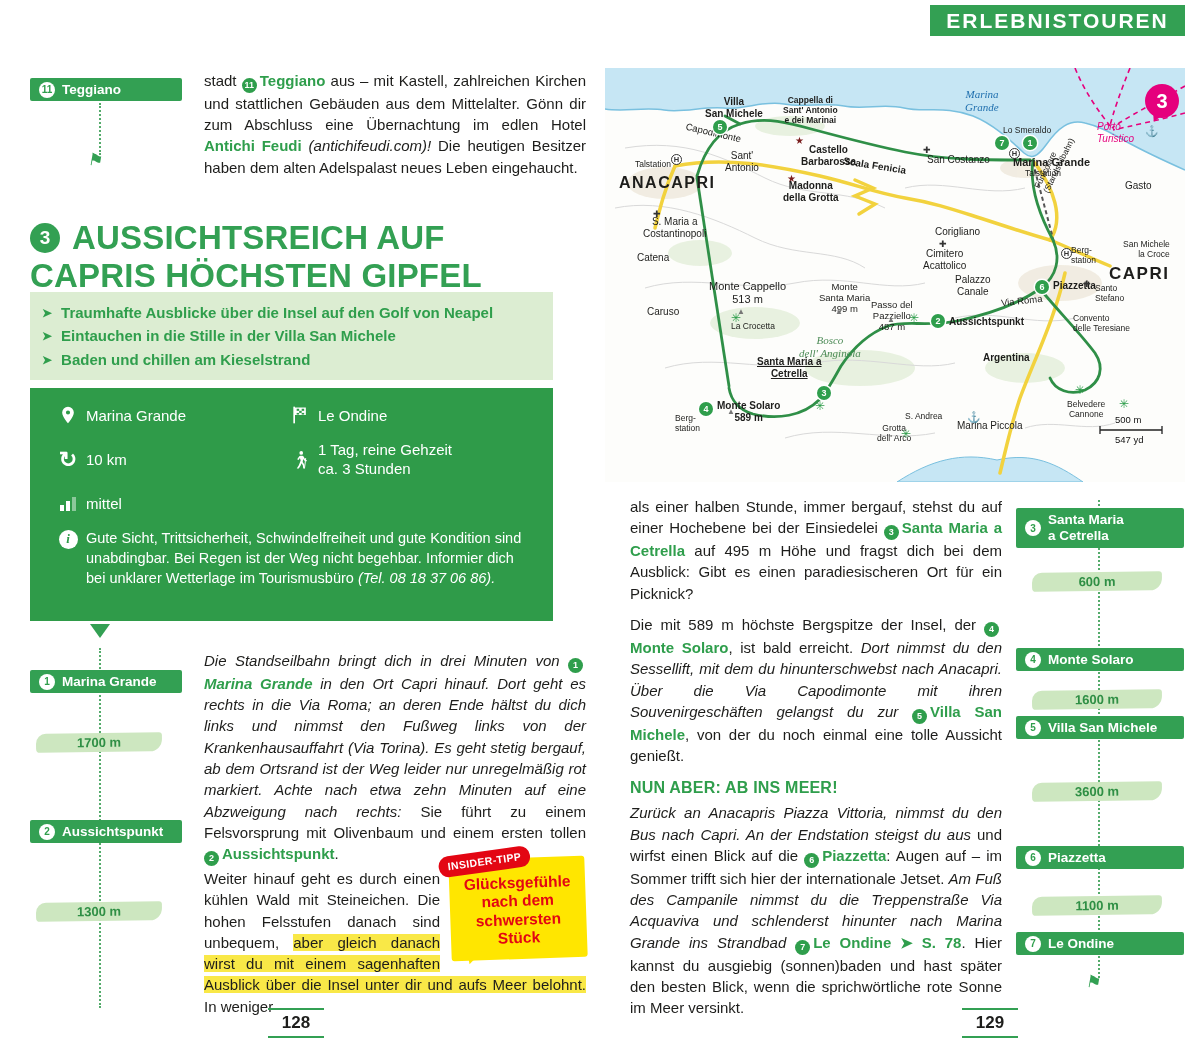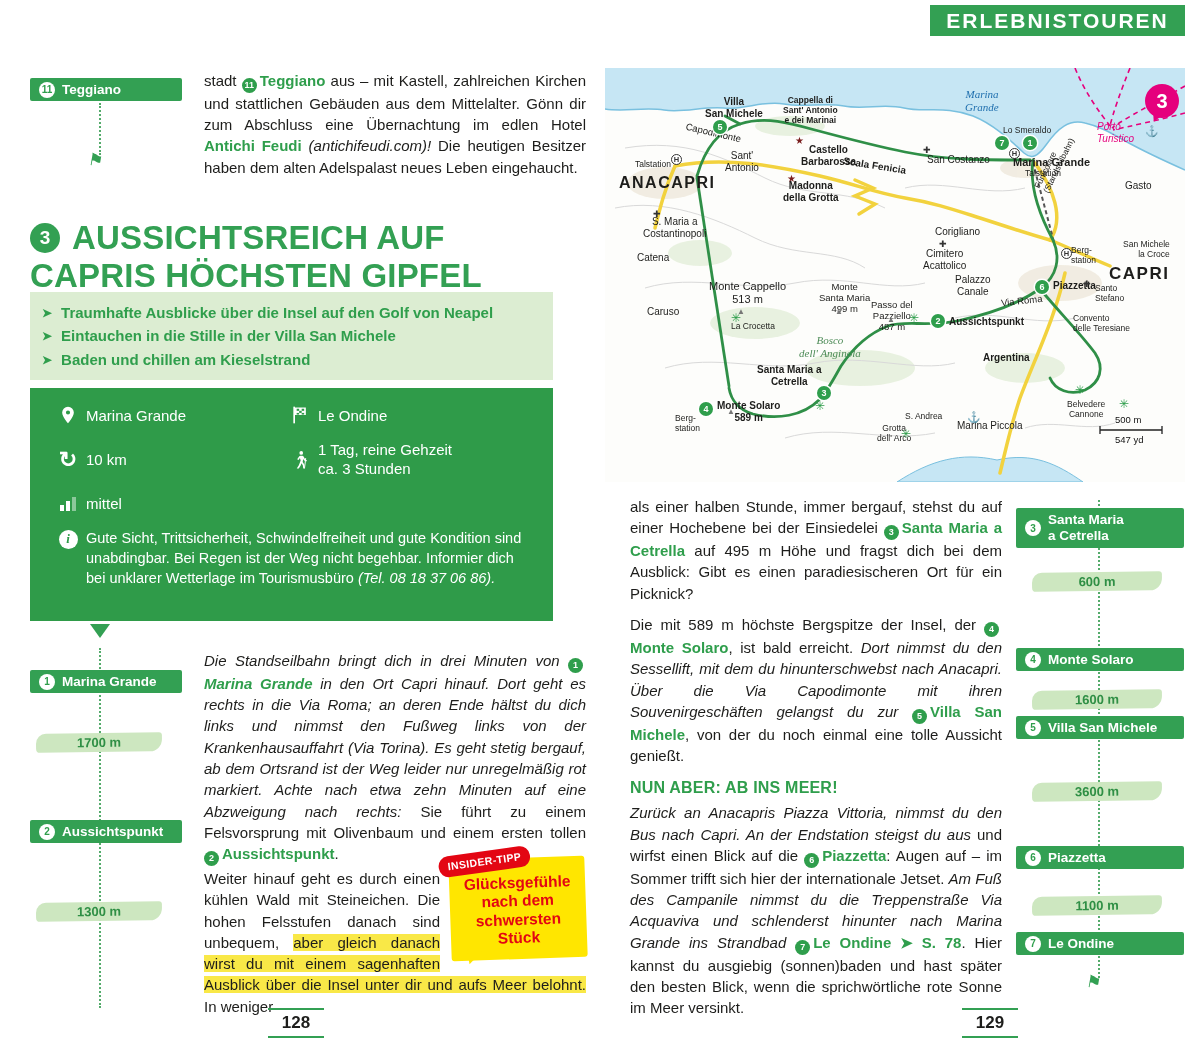--- a/index.html
+++ b/index.html
@@ -339,21 +339,21 @@
     <div class="ml mlb" style="left:344px;top:248px;">Aussichtspunkt</div>
     <div class="ml" style="left:396px;top:228px;font-size:9.5px;transform:rotate(-6deg);">Via Roma</div>
     <div class="ml mlb" style="left:448px;top:212px;">Piazzetta</div>
     <div class="ml ml-sm" style="left:490px;top:216px;">Santo
 Stefano</div>
     <div class="ml ml-sm" style="left:468px;top:246px;">Convento
 delle Teresiane</div>
     <div class="ml ml-grn ml-c" style="left:194px;top:266px;">Bosco
 dell' Anginola</div>
     <div class="ml" style="left:378px;top:284px;font-weight:bold;">Argentina</div>
-    <div class="ml mlb ml-c" style="left:152px;top:296px;">Santa Maria a
+    <div class="ml mlb ml-c" style="left:152px;top:288px;text-decoration:underline;">Santa Maria a
 Cetrella</div>
     <div class="ml mlb ml-c" style="left:112px;top:332px;">Monte Solaro
 589 m</div>
     <div class="ml ml-sm" style="left:70px;top:346px;">Berg-
 station</div>
     <div class="ml ml-c ml-sm" style="left:272px;top:356px;">Grotta
 dell' Arco</div>
     <div class="ml ml-sm" style="left:300px;top:344px;">S. Andrea</div>
     <div class="ml" style="left:352px;top:352px;">Marina Piccola</div>
     <div class="ml ml-sm ml-c" style="left:462px;top:332px;">Belvedere

